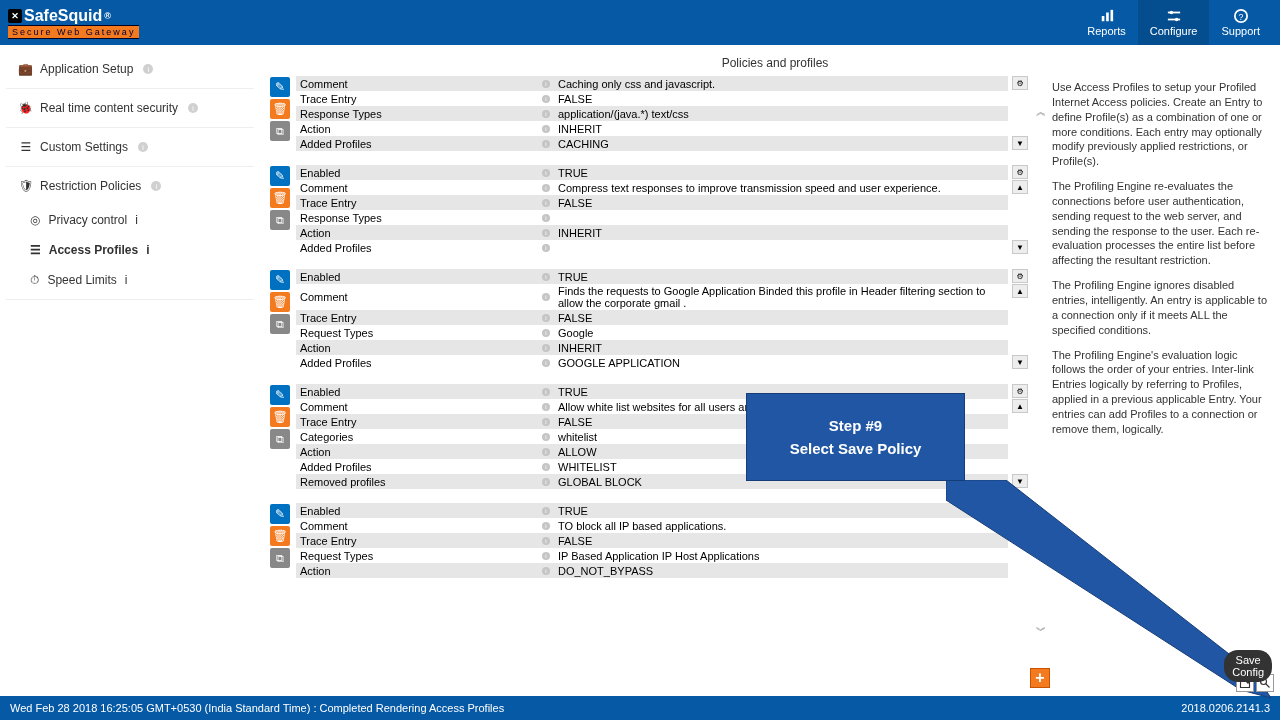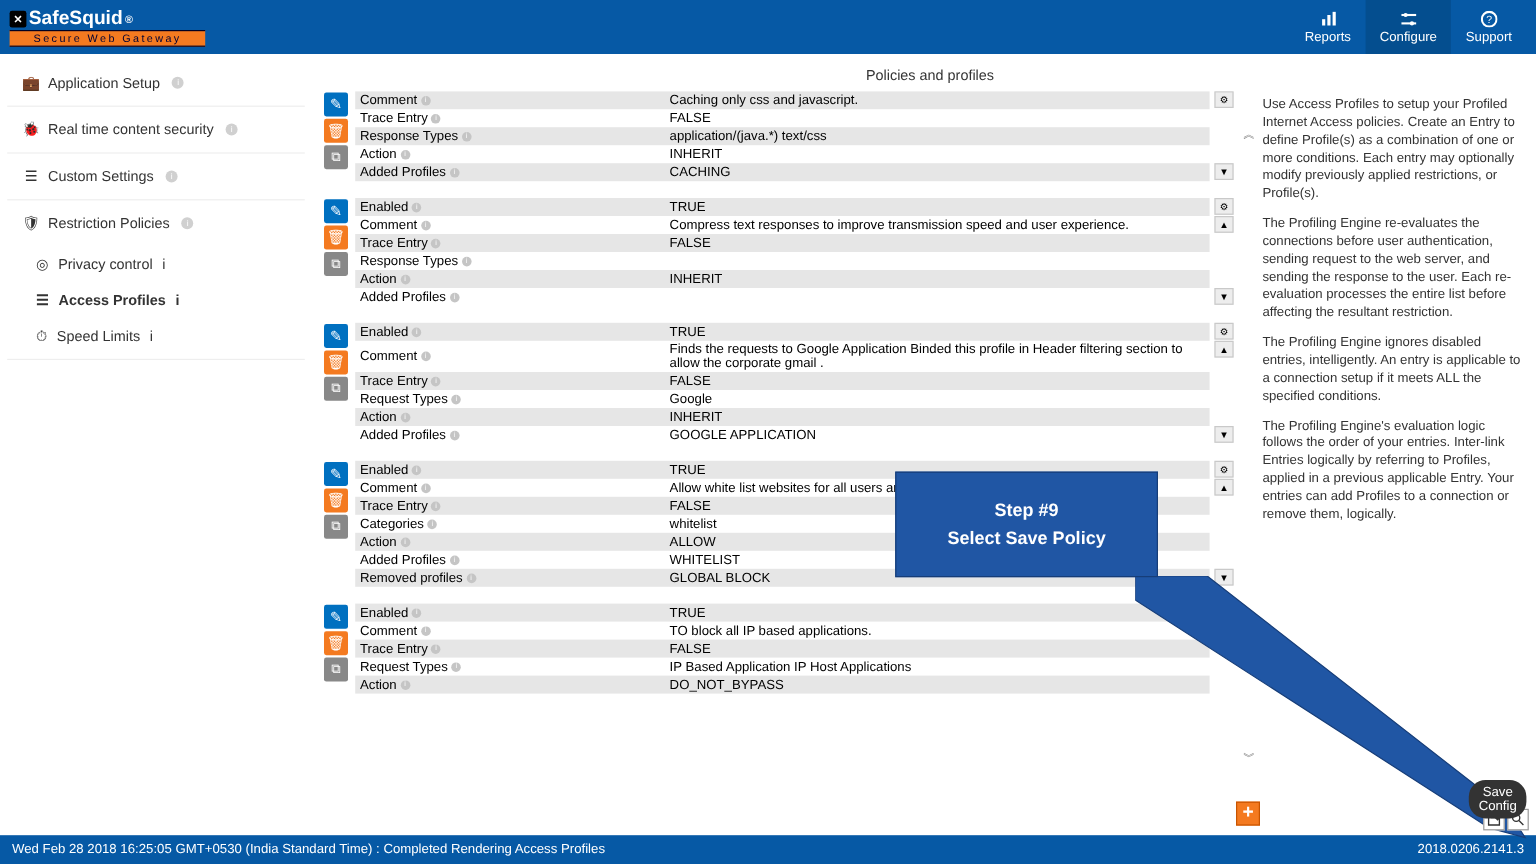--- a/index.html
+++ b/index.html
@@ -4,21 +4,21 @@
 <style>
 * { margin: 0; padding: 0; box-sizing: border-box; font-family: Arial, sans-serif; }
 body { width: 1280px; height: 720px; overflow: hidden; position: relative; background: #fff; }
 
 
 .topbar { height: 45px; background: #0659a5; display: flex; align-items: center; justify-content: space-between; padding: 0 8px 0 8px; }
 .logo-area { display: flex; flex-direction: column; justify-content: center; }
 .logo-top { color: #fff; font-size: 16px; font-weight: bold; display: flex; align-items: center; gap: 2px; }
 .logo-x { width: 14px; height: 14px; background: #000; display: inline-flex; align-items: center; justify-content: center; color:#fff; font-size:9px; border-radius:2px;}
 .logo-reg { font-size: 9px; vertical-align: super; }
-.logo-bottom { background: #f47a20; color: #003; font-size: 9px; letter-spacing: 2px; padding: 1px 20px; border-top:1px solid #002; border-bottom:1px solid #002;}
+.logo-bottom { background: #f47a20; color: #003; font-size: 9px; letter-spacing: 2px; padding: 1px 4px; border-top:1px solid #002; border-bottom:1px solid #002;}
 .top-actions { display: flex; gap: 0; align-items: stretch; height: 100%; }
 .top-action { color: #fff; font-size: 11px; display: flex; flex-direction: column; align-items: center; justify-content: center; padding: 0 12px; cursor: pointer; }
 .top-action.active { background: #044e8f; }
 .top-action svg { width: 14px; height: 14px; fill: #fff; margin-bottom: 2px; }
 
 
 .sidebar { position: absolute; left: 6px; top: 50px; width: 248px; background: #fff;}
 .side-group { padding: 12px 14px; font-size: 12px; color: #333; cursor: pointer; display: flex; align-items: center; gap: 8px; border-bottom: 1px solid #eee; }
 .side-group .icon { width: 12px; height: 12px; display: inline-flex; align-items: center; justify-content: center; }
 .side-group .info { width: 10px; height: 10px; border-radius: 50%; background: #d0d0d0; color: #fff; font-size: 7px; display: inline-flex; align-items: center; justify-content: center; margin-left: 2px;}
@@ -37,21 +37,21 @@
 
 .entry { margin-bottom: 14px; display: flex; gap: 4px; }
 .entry-icons { display: flex; flex-direction: column; gap: 2px; width: 22px; padding-top: 1px;}
 .entry-icons .ibtn { width: 20px; height: 20px; display: flex; align-items: center; justify-content: center; font-size: 12px; cursor: pointer; border-radius: 2px;}
 .ibtn.edit { background: #0070c0; color: #fff; }
 .ibtn.del { background: #f47a20; color: #fff; }
 .ibtn.copy { background: #888; color: #fff; font-size: 11px;}
 .entry-rows { flex: 1; }
 .row { display: flex; font-size: 11px; min-height: 15px; align-items: center;}
 .row:nth-child(odd) { background: #e6e6e6; }
-.row .key { width: 258px; padding: 1px 4px; display:flex; align-items:center; gap:3px;}
+.row .key { width: 258px; padding: 1px 4px; display:flex; align-items:center; gap:3px;justify-content:space-between;}
 .row .val { flex: 1; padding: 1px 4px; }
 .row .info { width: 8px; height: 8px; border-radius: 50%; background: #c5c5c5; color: #fff; font-size: 6px; display: inline-flex; align-items: center; justify-content: center;}
 .entry-ctrl { width: 18px; display: flex; flex-direction: column; gap: 0;}
 .ctrl { width: 16px; height: 14px; background: #ededed; border: 1px solid #c9c9c9; font-size: 8px; display: flex; align-items: center; justify-content: center; cursor: pointer; margin-bottom: 1px;}
 
 
 .callout-box { position: absolute; left: 746px; top: 393px; width: 219px; height: 88px; background: #2056a4; color: #fff; border: 1px solid #163d78; display: flex; flex-direction: column; align-items: center; justify-content: center; font-size: 15px; font-weight: bold; z-index: 100; }
 .callout-box div:first-child { margin-bottom: 6px; }
 .callout-arrow { position: absolute; left: 946px; top: 480px; width: 330px; height: 235px; z-index: 99; pointer-events: none; }
 
@@ -427,21 +427,21 @@
           <div class="entry-ctrl" style="display: flex; flex-direction: column;">
             <div class="ctrl">⚙</div>
             <div class="ctrl">▲</div>
             <div style="flex: 1 1 0%;"></div>
           </div>
         </div>
       </div>
     <div class="help-panel">
       <p>Use Access Profiles to setup your Profiled Internet Access policies. Create an Entry to define Profile(s) as a combination of one or more conditions. Each entry may optionally modify previously applied restrictions, or Profile(s).</p>
       <p>The Profiling Engine re-evaluates the connections before user authentication, sending request to the web server, and sending the response to the user. Each re-evaluation processes the entire list before affecting the resultant restriction.</p>
-      <p>The Profiling Engine ignores disabled entries, intelligently. An entry is applicable to a connection setup if it meets ALL the specified conditions.</p>
+      <p>The Profiling Engine ignores disabled entries, intelligently. An entry is applicable to a connection only if it meets ALL the specified conditions.</p>
       <p>The Profiling Engine's evaluation logic follows the order of your entries. Inter-link Entries logically by referring to Profiles, applied in a previous applicable Entry. Your entries can add Profiles to a connection or remove them, logically.</p>
     </div>
   </div>
   <span class="collapse-ind">︽</span>
   <span class="collapse-ind2">︾</span>
 </div>
 
 <div class="callout-box">
   <div>Step #9</div>
   <div>Select Save Policy</div>

